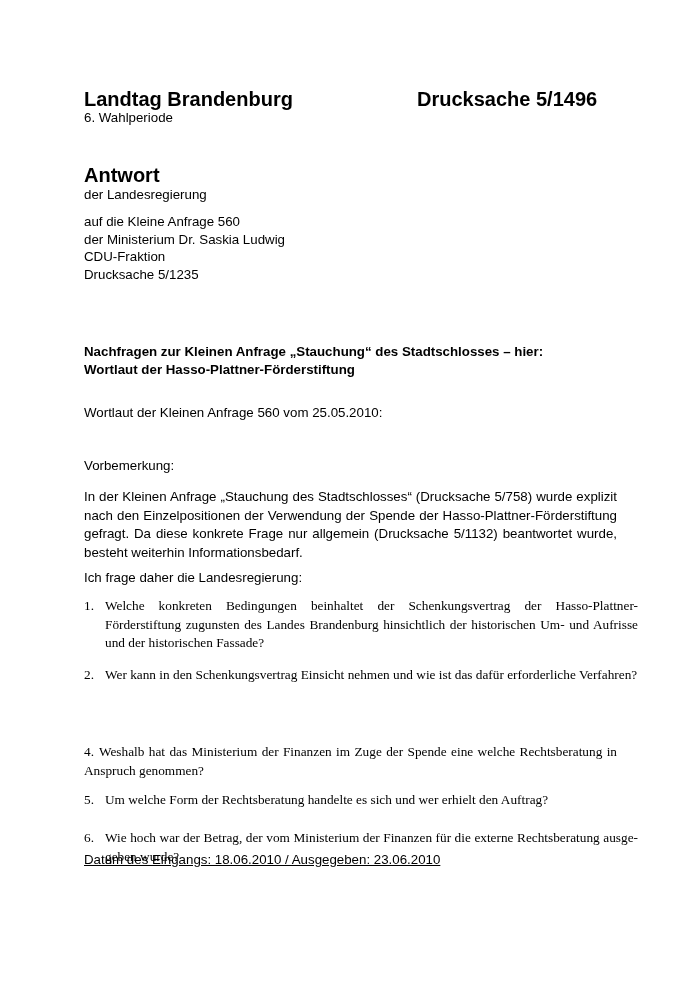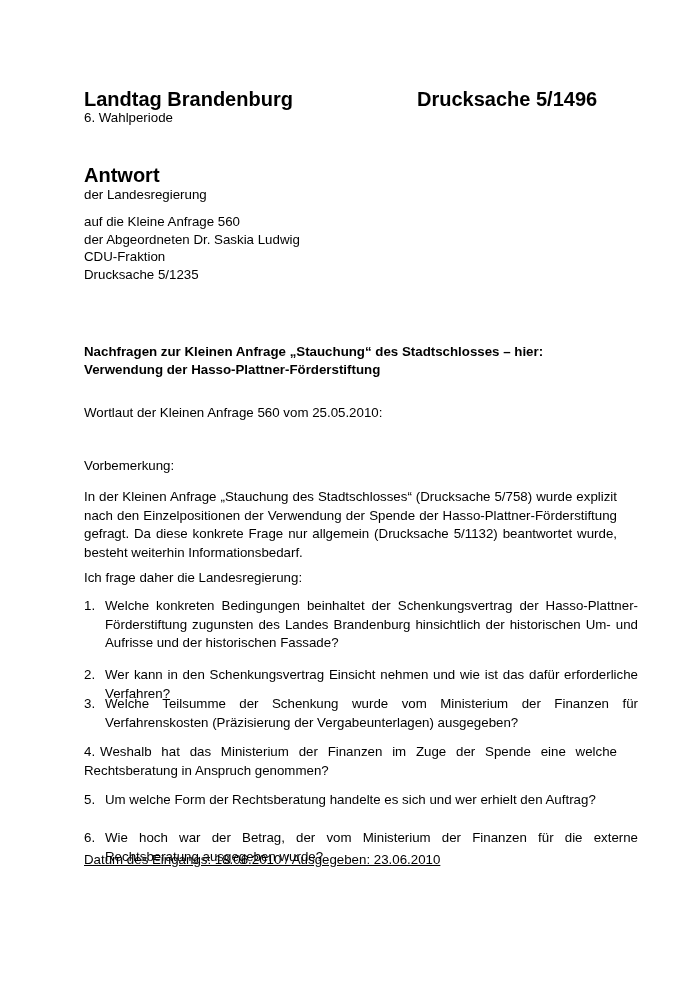--- a/index.html
+++ b/index.html
@@ -23,64 +23,62 @@
     white-space: nowrap;
   }
   .b { font-weight: bold; }
   .tight { line-height: 17.5px; }
   .justify { text-align: justify; hyphens: manual; }
   .q {
     padding-left: 21px;
     text-indent: -21px;
     text-align: justify;
     hyphens: manual;
+    font-family: Liberation Serif, serif;
   }
   .qnum { display: inline-block; width: 21px; text-indent: 0; }
   .q.nohang { padding-left: 0; text-indent: 0; }
   .q.nohang .qnum { width: auto; margin-right: 5px; }
 </style>
 </head>
 <body>
 
 <div class="page">
 
   <div class="abs h1" style="top: 87px;">Landtag Brandenburg</div>
   <div class="h1" style="position: absolute; left: 417px; top: 87px;">Drucksache 5/1496</div>
   <div class="abs tight" style="top: 109px;">6. Wahlperiode</div>
 
   <div class="abs tight" style="top: 186px;">der Landesregierung</div>
   <div class="abs h1" style="top: 163px;">Antwort</div>
 
   <div class="abs tight" style="top: 213px;">
     <div>auf die Kleine Anfrage 560</div>
-    <div>der Abgeordneten Dr. Saskia Ludwig</div>
+    <div>der Ministerium Dr. Saskia Ludwig</div>
     <div>CDU-Fraktion</div>
     <div>Drucksache 5/1235</div>
   </div>
 
   <div class="abs tight b" style="top: 343px;">
     <div>Nachfragen zur Kleinen Anfrage „Stauchung“ des Stadtschlosses – hier:</div>
-    <div>Verwendung der Hasso-Plattner-Förderstiftung</div>
+    <div>Wortlaut der Hasso-Plattner-Förderstiftung</div>
   </div>
 
   <div class="abs" style="top: 404px;">Wortlaut der Kleinen Anfrage 560 vom 25.05.2010:</div>
 
   <div class="abs" style="top: 457px;">Vorbemerkung:</div>
   <div class="abs justify" style="top: 488px;">In der Kleinen Anfrage „Stauchung des Stadtschlosses“ (Drucksache 5/758) wurde explizit nach den Einzelpositionen der Verwendung der Spende der Hasso-Plattner-Förderstiftung gefragt. Da diese kon­krete Frage nur allgemein (Drucksache 5/1132) beantwortet wurde, besteht weiterhin Informationsbe­darf.</div>
 
   <div class="abs" style="top: 569px;">Ich frage daher die Landesregierung:</div>
 
   <div class="abs q" style="top: 597px;">
     <span class="qnum">1.</span><span>Welche konkreten Bedingungen beinhaltet der Schenkungsvertrag der Hasso-Plattner-Förderstiftung zugunsten des Landes Brandenburg hinsichtlich der historischen Um- und Aufrisse und der histori­schen Fassade?</span>
   </div>
   <div class="abs q" style="top: 666px;">
     <span class="qnum">2.</span><span>Wer kann in den Schenkungsvertrag Einsicht nehmen und wie ist das dafür erforderliche Verfahren?</span>
-  </div>
-  <div class="abs q" style="top: 695px;">
-    <span class="qnum">3.</span><span>Welche Teilsumme der Schenkung wurde vom Ministerium der Finanzen für Verfahrenskosten (Prä­zisierung der Vergabeunterlagen) ausgegeben?</span>
   </div>
   <div class="abs q nohang" style="top: 743px;">
     <span class="qnum">4.</span><span>Weshalb hat das Ministerium der Finanzen im Zuge der Spende eine welche Rechtsberatung in Anspruch genommen?</span>
   </div>
   <div class="abs q" style="top: 791px;">
     <span class="qnum">5.</span><span>Um welche Form der Rechtsberatung handelte es sich und wer erhielt den Auftrag?</span>
   </div>
   <div class="abs q" style="top: 829px;">
     <span class="qnum">6.</span><span>Wie hoch war der Betrag, der vom Ministerium der Finanzen für die externe Rechtsberatung ausge­geben wurde?</span>
   </div>

